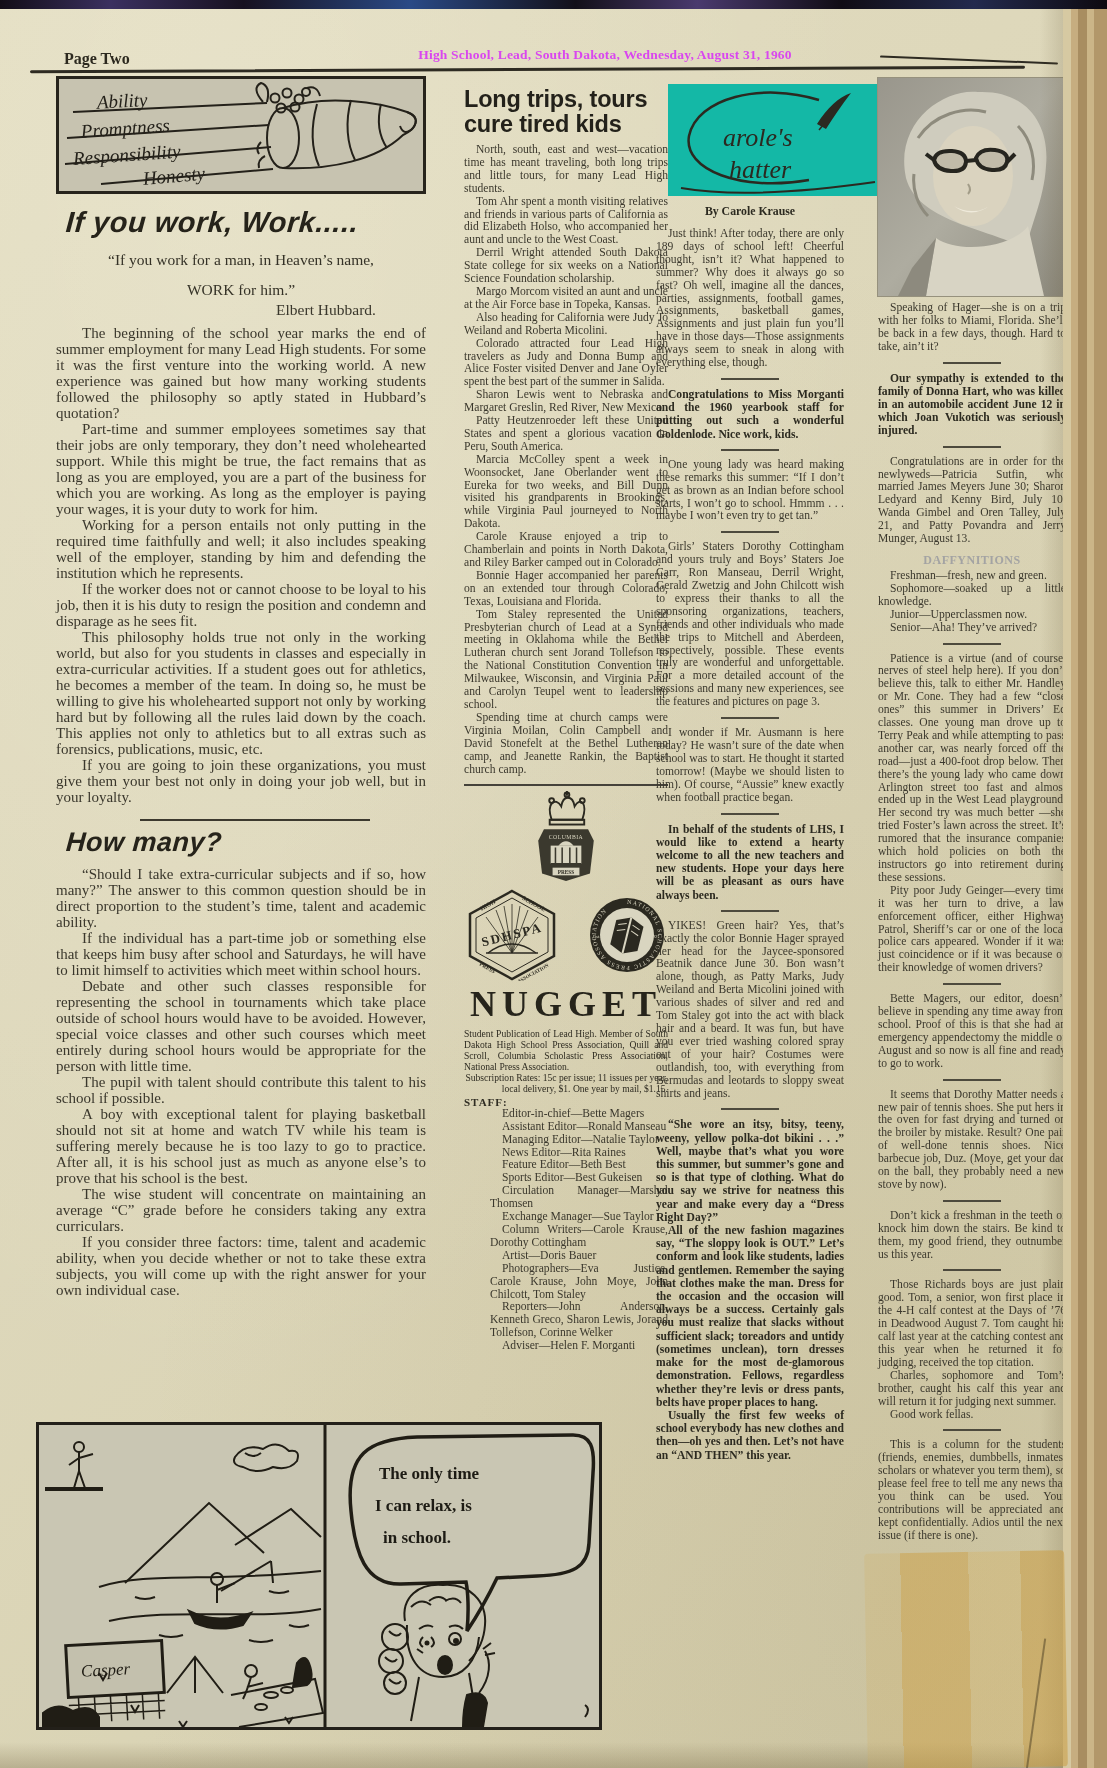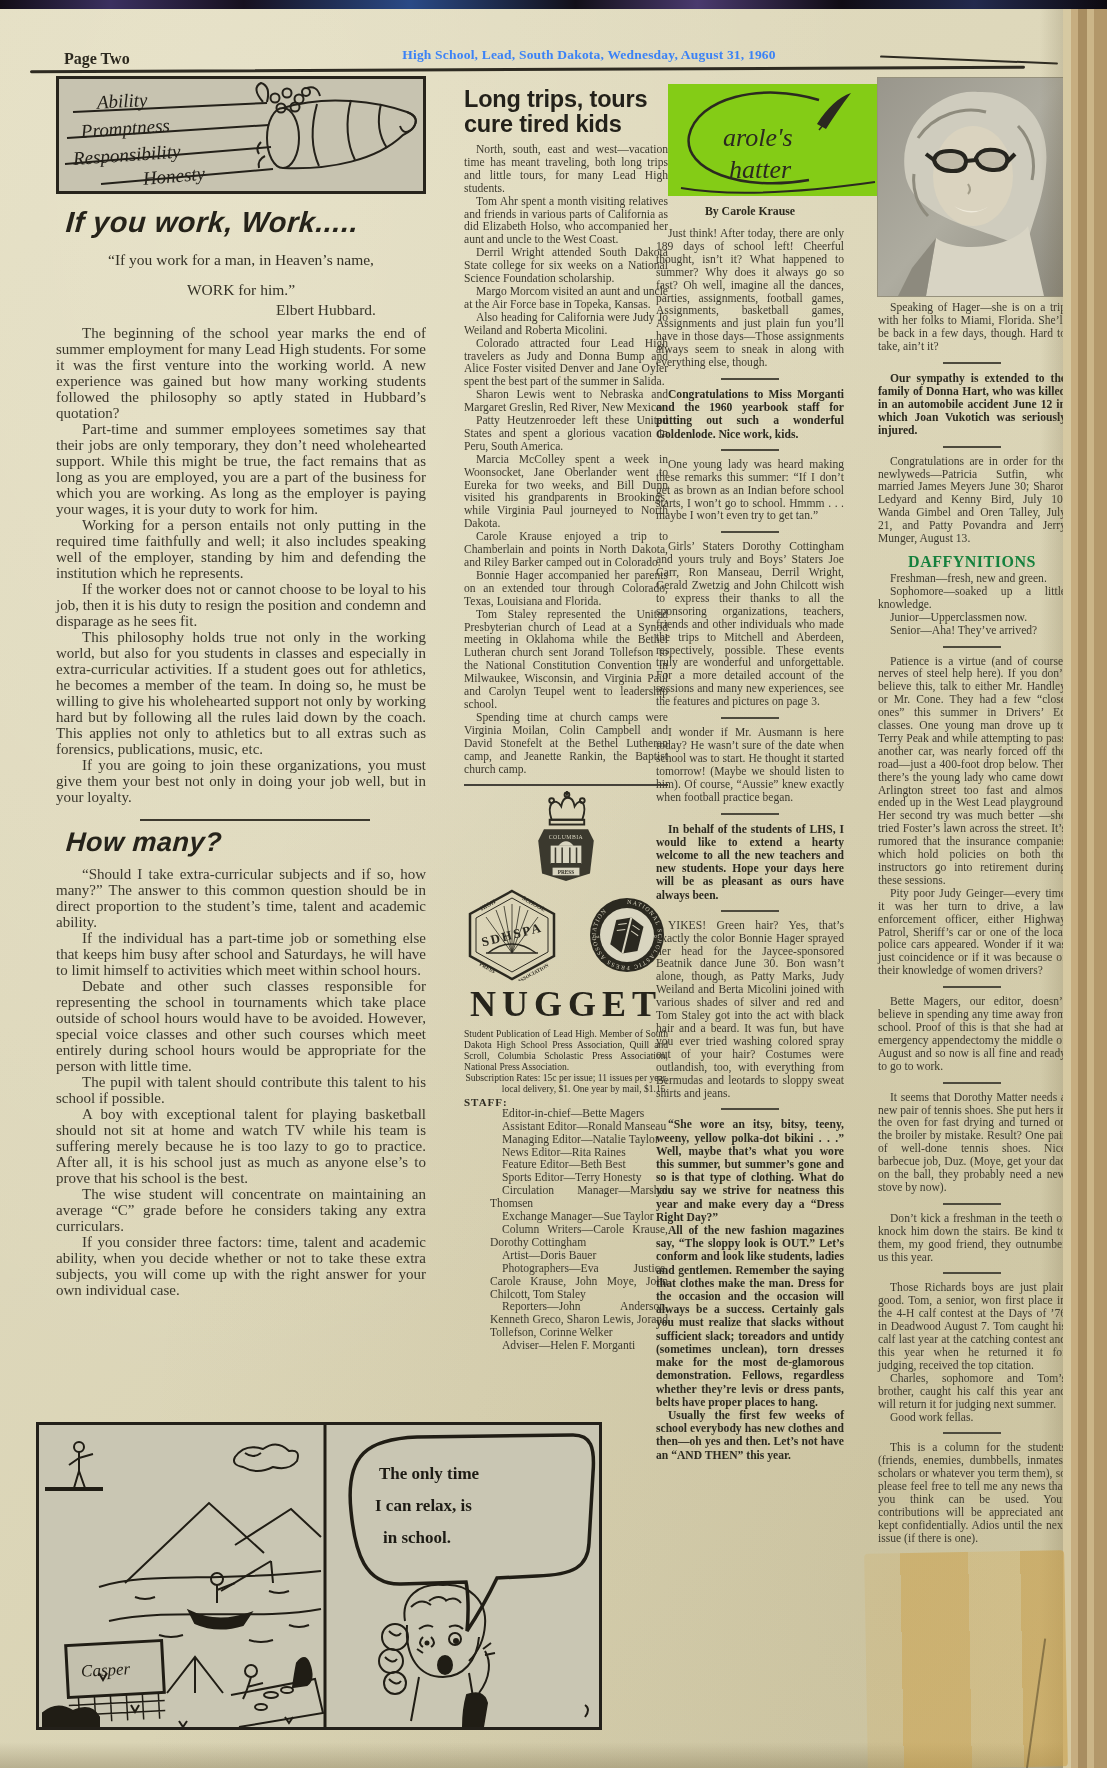--- a/index.html
+++ b/index.html
@@ -13,22 +13,22 @@
   .top-band{position:absolute;left:0;top:0;width:1107px;height:9px;z-index:9;
          background:linear-gradient(90deg,#120d16 0%,#3b3060 10%,#17111f 22%,#2a4a86 37%,#131019 52%,#4a3a6e 63%,#100c14 76%,#232a4e 88%,#0d0a10 100%);}
   .edge{position:absolute;left:1063px;top:0;width:44px;height:1768px;z-index:8;
         background:linear-gradient(90deg,#d6c9a2 0 8px,#c6ad80 8px 15px,#a88d61 15px 24px,#cbb588 24px 31px,#b2976a 31px 44px);}
   .edge-shadow{position:absolute;left:1040px;top:9px;width:23px;height:1759px;z-index:2;
         background:linear-gradient(90deg,rgba(0,0,0,0),rgba(100,85,50,.18));}
   .bottom-shadow{position:absolute;left:0;top:1742px;width:1063px;height:26px;z-index:2;
         background:linear-gradient(180deg,rgba(0,0,0,0),rgba(95,80,45,.28));}
 
   .page-label{position:absolute;left:64px;top:50px;font-weight:bold;font-size:16px;color:#2c291f;}
-  .dateline{position:absolute;left:399px;top:47px;width:380px;text-align:center;font-weight:bold;
-            font-size:13.5px;letter-spacing:.2px;color:#3b82f6;}
+  .dateline{position:absolute;left:415px;top:47px;width:380px;text-align:center;font-weight:bold;
+            font-size:13.5px;letter-spacing:.2px;color:#d946ef;}
   .rule-main{position:absolute;left:30px;top:68px;width:995px;height:3px;background:#2e2b22;border-radius:2px;transform:rotate(-.25deg);}
   .rule-swoosh{position:absolute;left:880px;top:59px;width:178px;height:2px;background:#2e2b22;border-radius:2px;transform:rotate(2.2deg);}
 
   
   #colA{position:absolute;left:56px;top:76px;width:370px;}
   .ethics-box{width:364px;height:112px;border:3px solid #27241c;background:#c7c3b0;margin-bottom:10px;}
   h1.script{font-family:"Liberation Sans",sans-serif;font-style:italic;font-weight:bold;
             font-size:29px;margin:12px 0 8px 10px;color:#26231a;transform:skewX(-4deg);letter-spacing:.5px;}
   h1.script.small{font-size:27px;margin-top:6px;}
   .quote{text-align:center;font-size:15.5px;line-height:19px;color:#353227;margin-top:11px;}
@@ -45,27 +45,27 @@
   .colb-rule{width:100%;height:2px;background:#45423a;margin:8px 0 5px;}
   .emblem-center{text-align:center;}
   .emblem-row{display:flex;justify-content:space-between;align-items:center;margin-top:2px;}
   .nugget-title{font-weight:bold;font-size:36px;letter-spacing:6px;text-align:center;color:#26241b;margin:2px 0 4px;}
   .mast-about,.mast-sub{font-weight:normal;font-size:9.6px;line-height:10.9px;text-align:justify;color:#2f2c22;}
   .mast-sub{padding-left:22px;text-indent:-22px;text-align:right;}
   .staff-label{font-weight:bold;font-size:11px;letter-spacing:1px;color:#2f2c22;margin-top:1px;}
   .staff-line{font-size:9.7px;line-height:10.6px;padding-left:26px;text-indent:-26px;color:#38352a;margin:0;}
 
   
-  .chatter-box{position:absolute;left:668px;top:84px;width:210px;height:112px;background:#84cc16;z-index:1;}
+  .chatter-box{position:absolute;left:668px;top:84px;width:210px;height:112px;background:#14b8a6;z-index:1;}
   #colC{position:absolute;left:656px;top:204px;width:188px;}
   .byline{text-align:center;font-weight:bold;font-size:11.8px;margin:0 0 9px 0;color:#2c2a20;}
   .sep{width:58px;height:2px;background:#4d4a3d;margin:8px auto;}
   .portrait{position:absolute;left:878px;top:78px;width:186px;height:218px;z-index:1;outline:1px solid #96917d;}
   #colD{position:absolute;left:878px;top:302px;width:188px;}
-  .daffy-title{text-align:center;font-weight:bold;font-size:16px;letter-spacing:.5px;margin:7px 0 2px;color:#15803d;}
+  .daffy-title{text-align:center;font-weight:bold;font-size:12px;letter-spacing:.5px;margin:7px 0 2px;color:#a3a3a3;}
 
   
   .cartoon{position:absolute;left:36px;top:1422px;width:566px;height:308px;border:3px solid #23201a;
            background:#c9c6b3;z-index:5;box-sizing:border-box;}
 
   .tape{position:absolute;left:866px;top:1552px;width:200px;height:216px;z-index:10;border-radius:4px;
         transform:rotate(-1deg);
         background:linear-gradient(90deg,rgba(209,170,86,.20) 0 18%,rgba(204,160,70,.52) 18% 52%,rgba(214,176,92,.34) 52% 78%,rgba(201,156,66,.55) 78% 100%);}
   .crack{position:absolute;left:1035px;top:1638px;width:2px;height:132px;background:rgba(60,48,26,.45);
          transform:rotate(8deg);z-index:11;}
@@ -216,21 +216,21 @@
 
   <div class="nugget-title">NUGGET</div>
   <div class="mast-about">Student Publication of Lead High. Member of South Dakota High School Press Association, Quill and Scroll, Columbia Scholastic Press Association, National Press Association.</div>
   <div class="mast-sub">Subscription Rates: 15c per issue; 11 issues per year, local delivery, $1.  One year by mail, $1.15.</div>
   <div class="staff-label">STAFF:</div>
   <p class="staff-line">Editor-in-chief—Bette Magers</p>
   <p class="staff-line">Assistant Editor—Ronald Manseau</p>
   <p class="staff-line">Managing Editor—Natalie Taylor</p>
   <p class="staff-line">News Editor—Rita Raines</p>
   <p class="staff-line">Feature Editor—Beth Best</p>
-  <p class="staff-line">Sports Editor—Terry Honesty</p>
+  <p class="staff-line">Sports Editor—Best Gukeisen</p>
   <p class="staff-line">Circulation Manager—Marshal Thomsen</p>
   <p class="staff-line">Exchange Manager—Sue Taylor</p>
   <p class="staff-line">Column Writers—Carole Krause, Dorothy Cottingham</p>
   <p class="staff-line">Artist—Doris Bauer</p>
   <p class="staff-line">Photographers—Eva Justice, Carole Krause, John Moye, John Chilcott, Tom Staley</p>
   <p class="staff-line">Reporters—John Anderson, Kenneth Greco, Sharon Lewis, Jorand Tollefson, Corinne Welker</p>
   <p class="staff-line">Adviser—Helen F. Morganti</p>
 </div>
 
 <div class="chatter-box">

